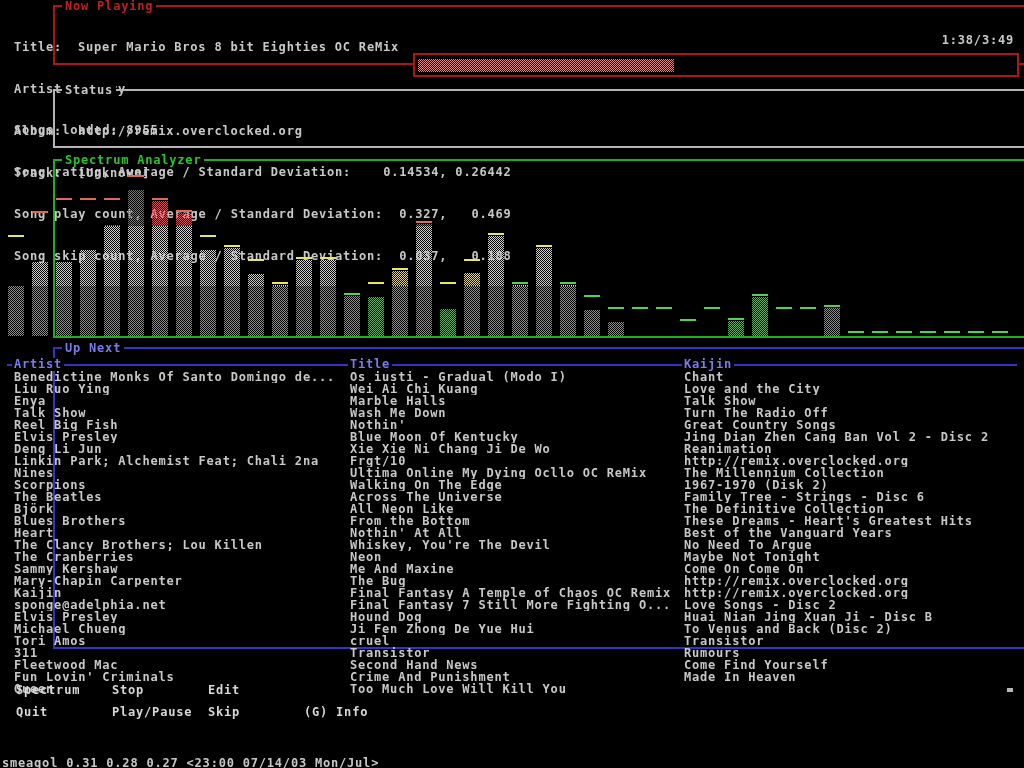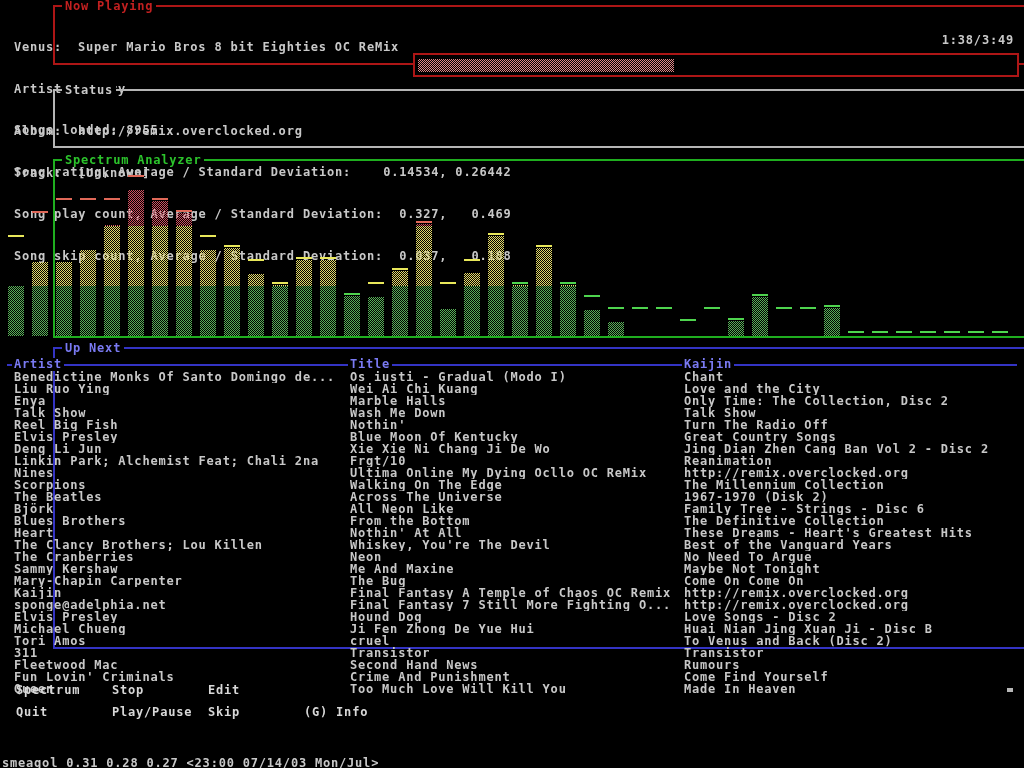--- a/index.html
+++ b/index.html
@@ -47,21 +47,21 @@
 </style>
 </head>
 <body>
 
 <div id="screen">
 
   <div class="box b-red" style="left:5px;top:5px;width:1014px;height:60px;">
     <span class="box-title t-red">Now Playing</span>
   </div>
   <div class="tblock" style="left:14px;top:12px;">
-    <div class="tline"><span class="lbl">Venus:</span><span>Super Mario Bros 8 bit Eighties OC ReMix</span></div>
+    <div class="tline"><span class="lbl">Title:</span><span>Super Mario Bros 8 bit Eighties OC ReMix</span></div>
     <div class="tline"><span class="lbl">Artist:</span><span>Injury</span></div>
     <div class="tline"><span class="lbl">Album:</span><span>http://remix.overclocked.org</span></div>
     <div class="tline"><span class="lbl">Track:</span><span>[Unknown]</span></div>
   </div>
   <div id="np-time">1:38/3:49</div>
   <div id="progress-box">
     <div id="progress-fill" style="width: 256px;"></div>
   </div>
 
   <div class="box b-gray" style="left:5px;top:89px;width:1014px;height:59px;">
@@ -321,21 +321,20 @@
       <div>Ji Fen Zhong De Yue Hui</div>
       <div>cruel</div>
       <div>Transistor</div>
       <div>Second Hand News</div>
       <div>Crime And Punishment</div>
       <div>Too Much Love Will Kill You</div>
     </div>
   <div class="col" id="col-album" style="left:684px;width:332px;">
       <div>Chant</div>
       <div>Love and the City</div>
-      <div>Only Time: The Collection, Disc 2</div>
       <div>Talk Show</div>
       <div>Turn The Radio Off</div>
       <div>Great Country Songs</div>
       <div>Jing Dian Zhen Cang Ban Vol 2 - Disc 2</div>
       <div>Reanimation</div>
       <div>http://remix.overclocked.org</div>
       <div>The Millennium Collection</div>
       <div>1967-1970 (Disk 2)</div>
       <div>Family Tree - Strings - Disc 6</div>
       <div>The Definitive Collection</div>

